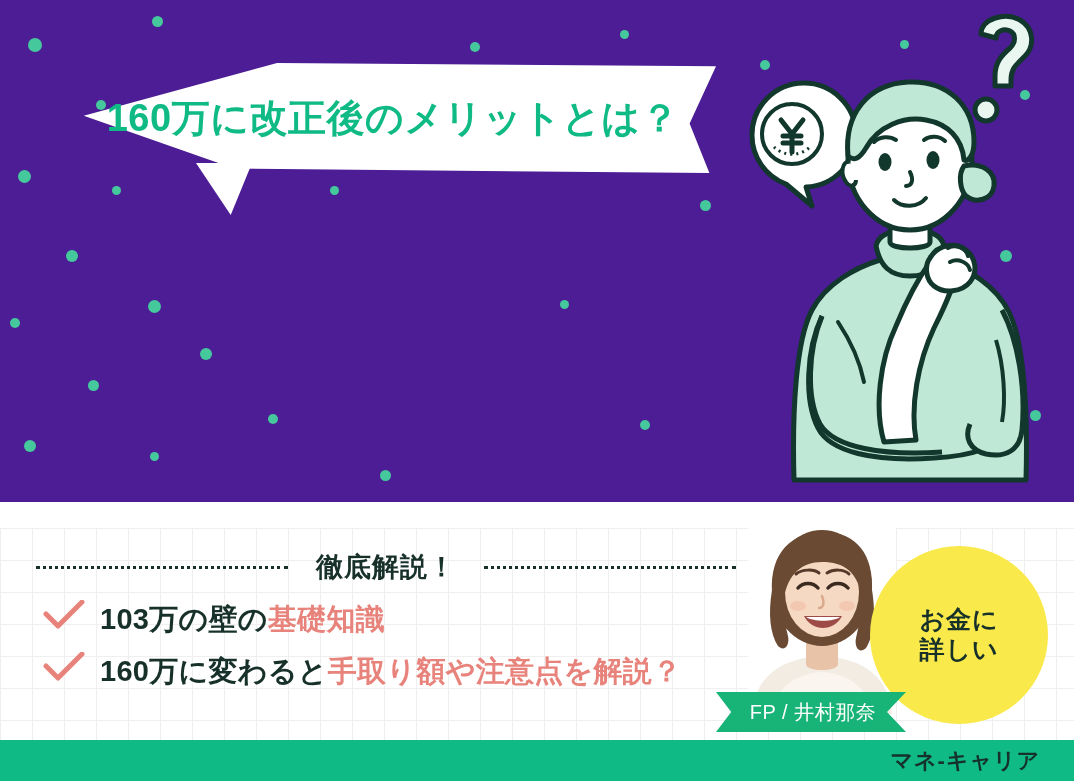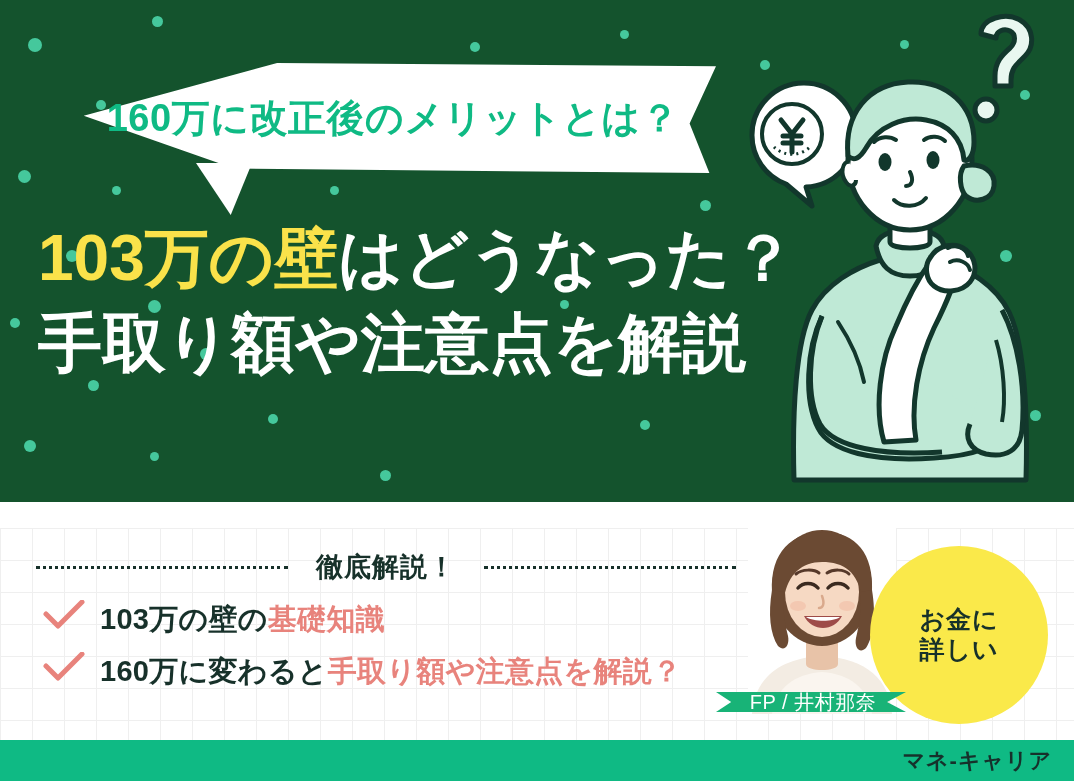--- a/index.html
+++ b/index.html
@@ -12,21 +12,21 @@
     position:relative;
     width:1074px; height:781px;
     overflow:hidden;
     background:#ffffff;
   }
 
   
   .hero {
     position:absolute; left:0; top:0;
     width:1074px; height:502px;
-    background:#14532d;
+    background:#4c1d95;
     overflow:hidden;
   }
   .dots { position:absolute; inset:0; }
   .dot {
     position:absolute; border-radius:50%;
     background:#45c89c;
   }
 
   
   .bubble-wrap {
@@ -152,21 +152,21 @@
   .badge-l3 {
     color:#0fba84;
     font-size:31px; font-weight:700;
     letter-spacing:0.5px;
     margin-top:2px;
   }
 
   
   .ribbon {
     position:absolute; left:716px; top:692px;
-    width:190px; height:20px;
+    width:190px; height:40px;
     background:#18b377;
     -webkit-clip-path: polygon(0% 0%, 100% 0%, 90% 50%, 100% 100%, 0% 100%, 8% 50%);
     clip-path: polygon(0% 0%, 100% 0%, 90% 50%, 100% 100%, 0% 100%, 8% 50%);
     display:flex; align-items:center; justify-content:center;
   }
   .ribbon-text {
     color:#ffffff; font-size:20px; font-weight:400;
     letter-spacing:0.5px; white-space:nowrap;
     padding-left:4px;
   }
@@ -175,21 +175,21 @@
   .footbar {
     position:absolute; left:0; top:740px;
     width:1074px; height:41px;
     background:#0fba84;
     display:flex; align-items:center; justify-content:flex-end;
   }
   .logo {
     color:#16312b;
     font-size:22px; font-weight:700;
     letter-spacing:1px;
-    padding-right:22px;
+    padding-right:34px;
     white-space:nowrap;
   }
 </style>
 </head>
 <body>
 
 <div class="banner">
 
   <div class="hero">
 
@@ -226,24 +226,20 @@
       <div class="dot" style="left:640px;top:420px;width:10px;height:10px;"></div>
       <div class="dot" style="left:380px;top:470px;width:11px;height:11px;"></div>
     </div>
 
     <div class="bubble-wrap">
       <div class="bubble"></div>
       <div class="bubble-tail"></div>
       <div class="bubble-text">160万に改正後のメリットとは？</div>
     </div>
 
-    <div class="headline">
-      <div class="hl-line"><span class="hl-accent">103万の壁</span><span>はどうなった？</span></div>
-      <div class="hl-line">手取り額や注意点を解説</div>
-    </div>
 
     <div class="illus">
       <svg width="340" height="480" viewBox="0 0 340 480" fill="none" xmlns="http://www.w3.org/2000/svg">
 
         <g>
           <path d="M247 24 C247 8, 272 2, 286 10 C300 18, 301 36, 291 46 C283 54, 277 58, 277 70 L277 76 L261 76 L261 66 C261 52, 268 45, 276 38 C282 32, 282 24, 276 21 C270 18, 262 21, 262 28 Z" fill="#e9f7f0" stroke="#12372c" stroke-width="5" stroke-linejoin="round"></path>
           <circle cx="252" cy="100" r="11" fill="#e9f7f0" stroke="#12372c" stroke-width="5"></circle>
         </g>
 
         <g>

